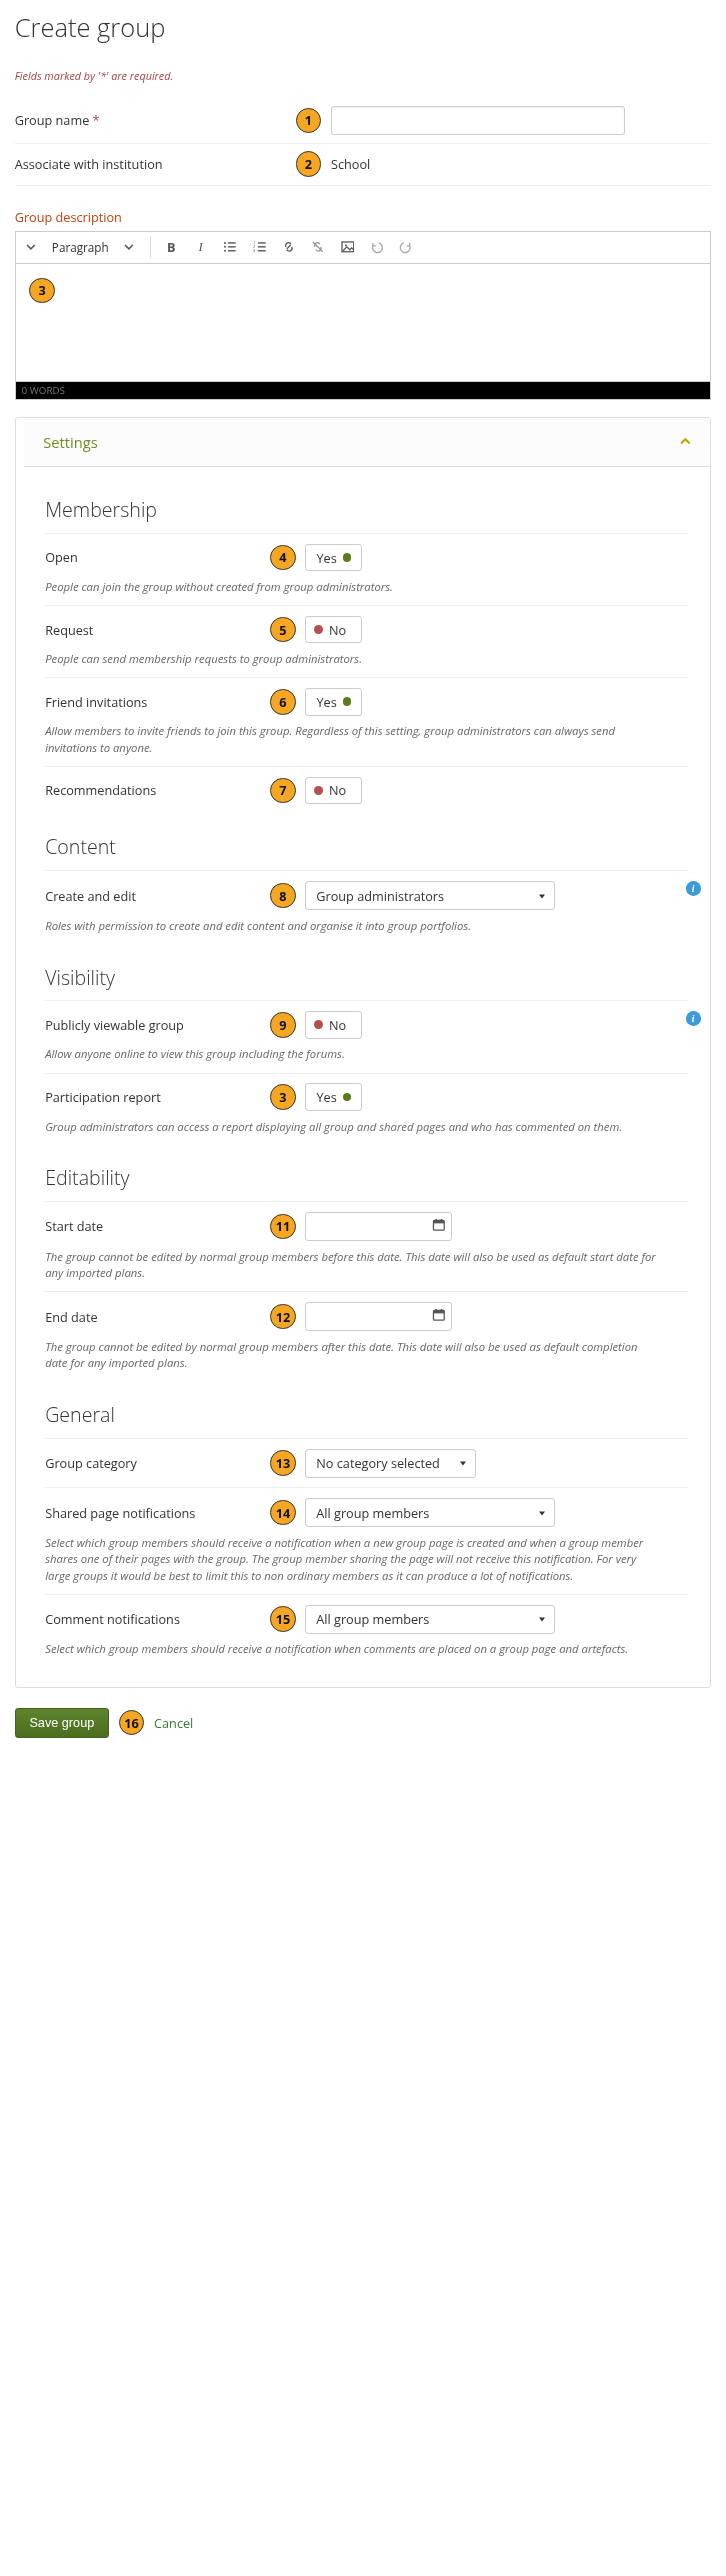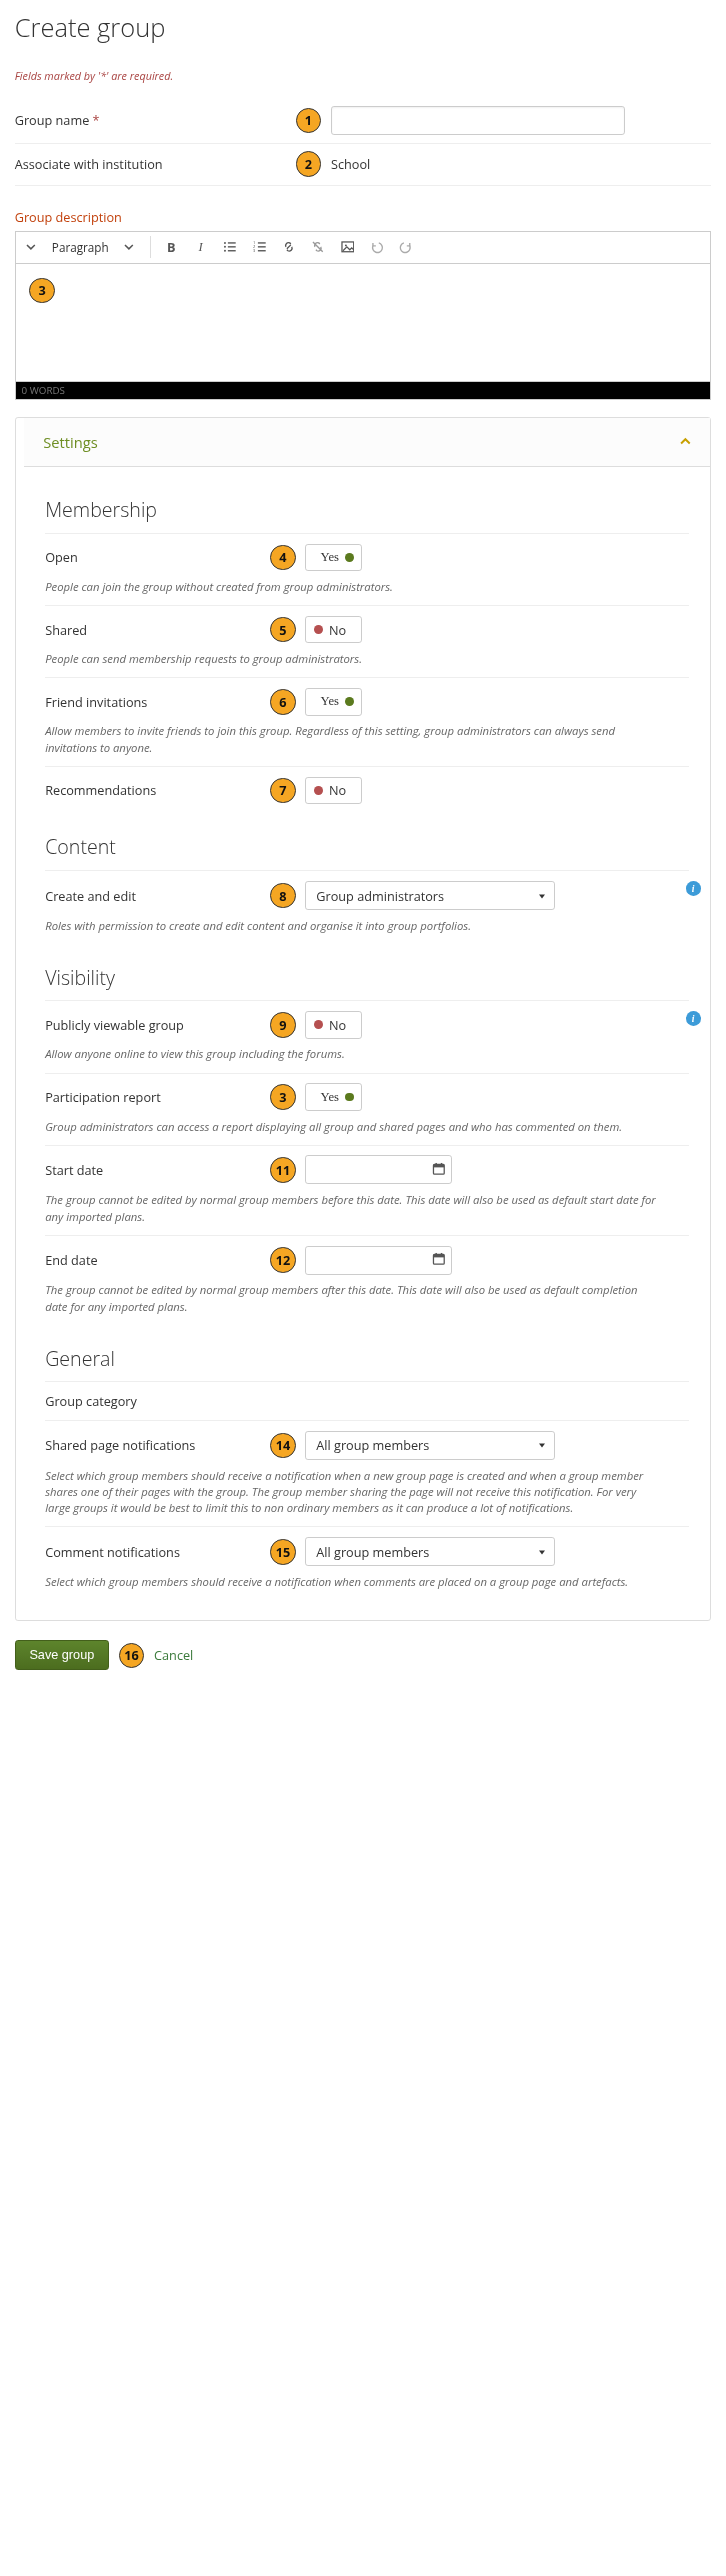--- a/index.html
+++ b/index.html
@@ -174,21 +174,21 @@
     cursor: pointer;
     gap: 5.9px;
   }
   .toggle .dot {
     width: 8.8px; height: 8.8px; border-radius: 50%;
   }
   .toggle.yes .dot { background: #5b7a1e; }
   .toggle.no .dot { background: #b55050; }
   .toggle.yes .txt::after { content: ""; }
   .toggle .txt { font-size: 12.7px; color: #333; }
-  .toggle.yes { flex-direction: row-reverse; justify-content: flex-start; font-family: Liberation Serif, serif; }
+  .toggle.yes { flex-direction: row-reverse; justify-content: center; }
 
   .select {
     border: 1px solid #ccc;
     border-radius: 2.9px;
     background: #fff;
     padding: 4.9px 27.4px 4.9px 9.8px;
     font-size: 12.7px;
     height: 29px;
     position: relative;
     display: inline-flex;
@@ -410,21 +410,21 @@
             <span class="dot"></span>
             <span class="txt">Yes</span>
           </span>
         </div>
       </div>
       <div class="help-text">People can join the group without created from group administrators.</div>
     </div>
 
     <div class="setting-row">
       <div class="setting-main">
-        <div class="setting-label">Shared</div>
+        <div class="setting-label">Request</div>
         <div class="setting-control">
           <span class="marker inline">5</span>
           <span class="toggle no">
             <span class="dot"></span>
             <span class="txt">No</span>
           </span>
         </div>
       </div>
       <div class="help-text">People can send membership requests to group administrators.</div>
     </div>
@@ -497,20 +497,21 @@
           <span class="marker inline">3</span>
           <span class="toggle yes">
             <span class="dot"></span>
             <span class="txt">Yes</span>
           </span>
         </div>
       </div>
       <div class="help-text">Group administrators can access a report displaying all group and shared pages and who has commented on them.</div>
     </div>
 
+    <div class="section-title">Editability</div>
 
     <div class="setting-row">
       <div class="setting-main">
         <div class="setting-label">Start date</div>
         <div class="setting-control">
           <span class="marker inline">11</span>
           <span class="date-input">
             <input type="text" value="" style="">
             <span class="cal">
               <svg width="13.7" height="13.7" viewBox="0 0 14 14">
@@ -545,20 +546,27 @@
         </div>
       </div>
       <div class="help-text">The group cannot be edited by normal group members after this date. This date will also be used as default completion date for any imported plans.</div>
     </div>
 
     <div class="section-title">General</div>
 
     <div class="setting-row">
       <div class="setting-main">
         <div class="setting-label">Group category</div>
+        <div class="setting-control">
+          <span class="marker inline">13</span>
+          <span class="select med">
+            <span>No category selected</span>
+            <span class="caret"></span>
+          </span>
+        </div>
       </div>
     </div>
 
     <div class="setting-row">
       <div class="setting-main">
         <div class="setting-label">Shared page notifications</div>
         <div class="setting-control">
           <span class="marker inline">14</span>
           <span class="select wide">
             <span>All group members</span>

